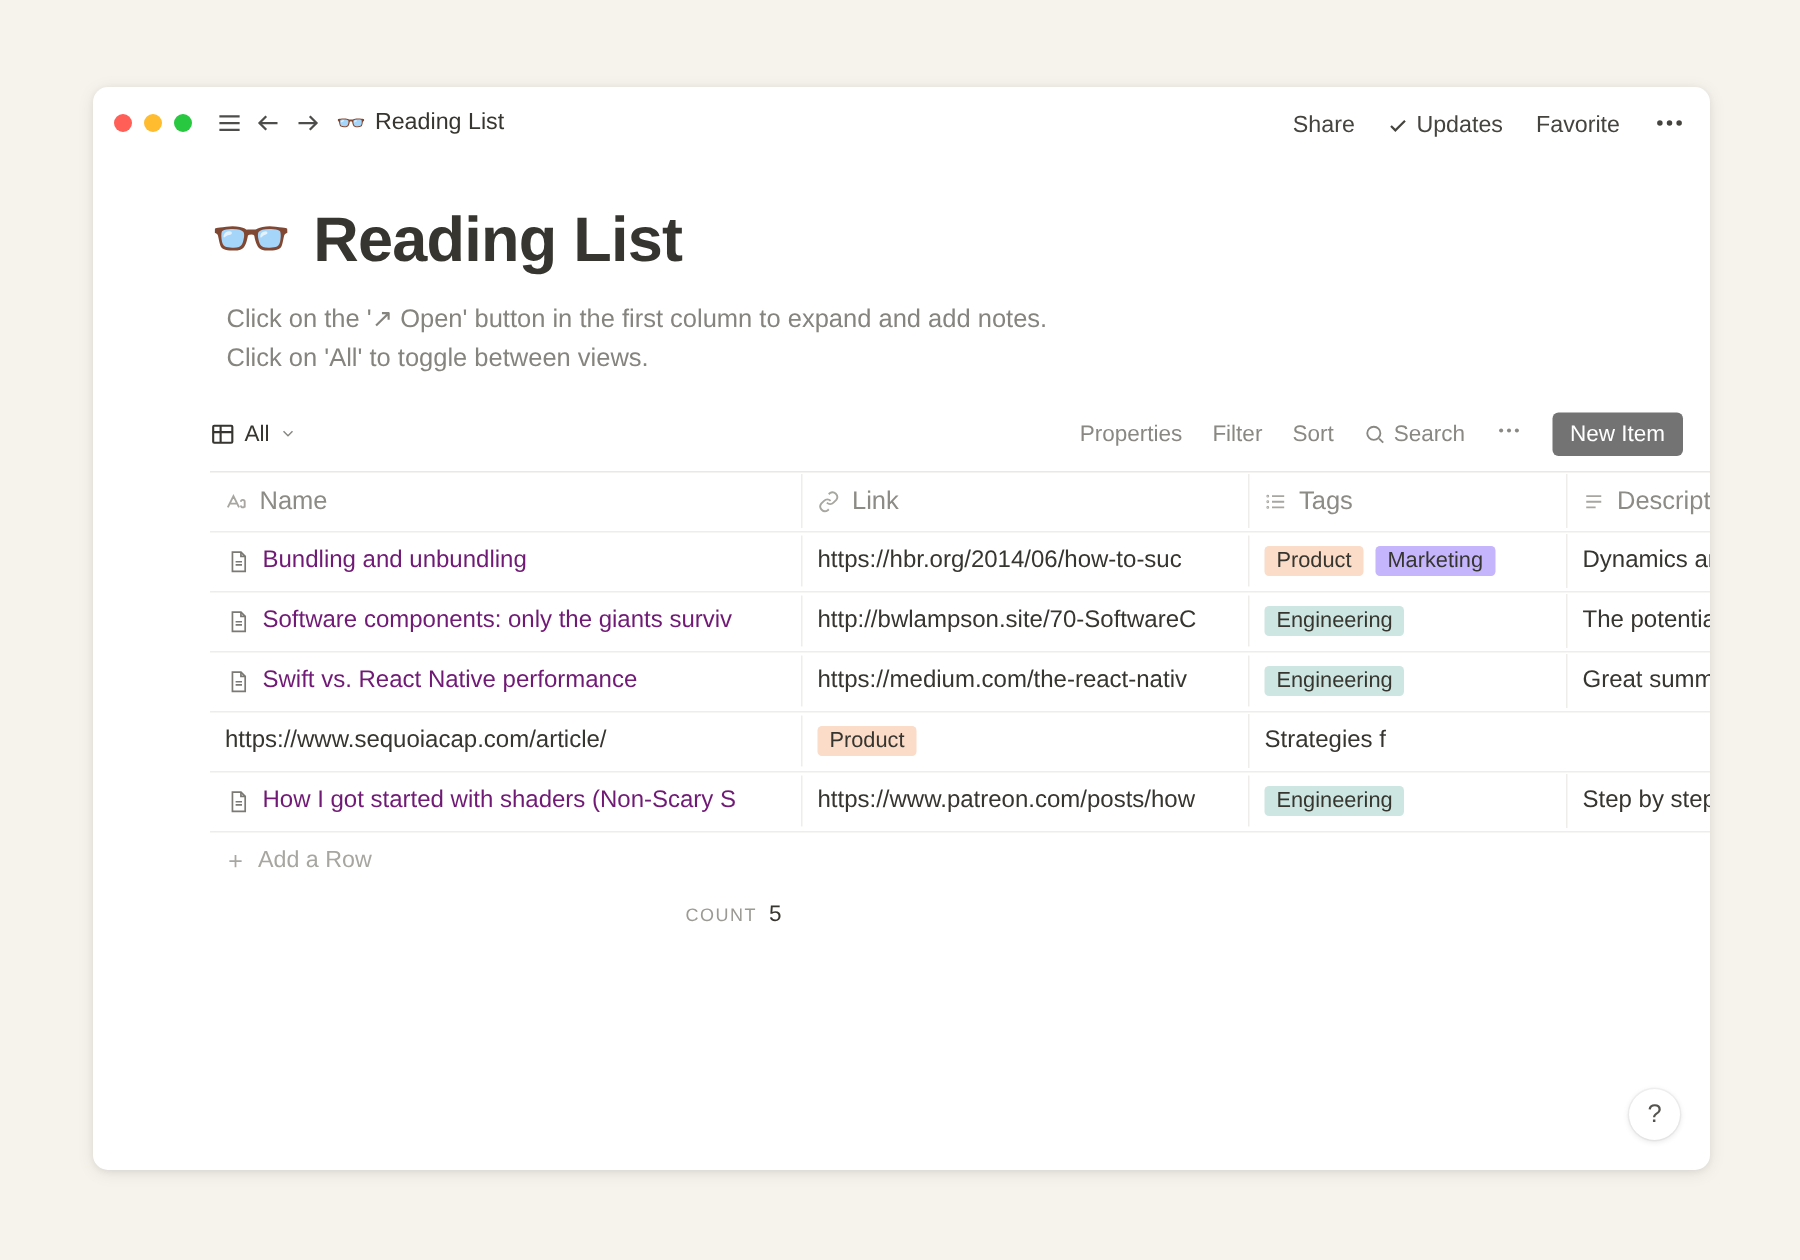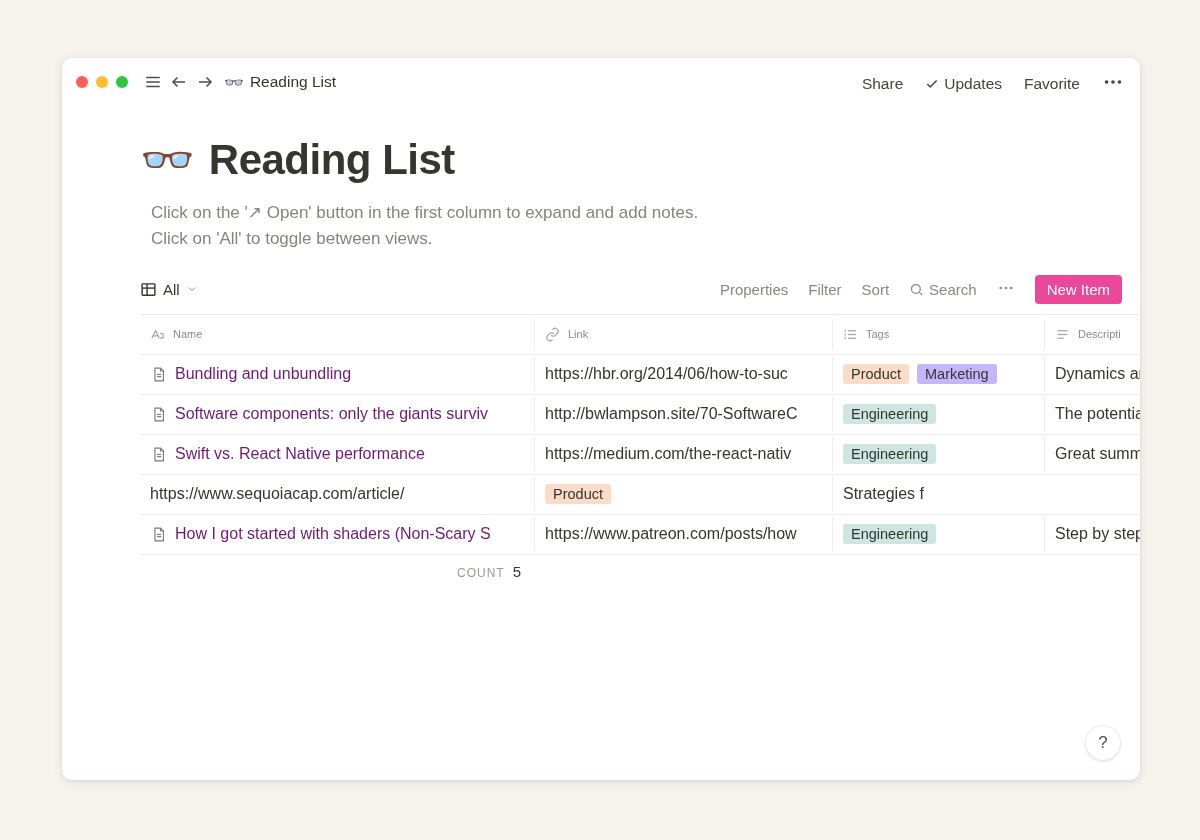--- a/index.html
+++ b/index.html
@@ -76,39 +76,39 @@
   }
   .view-switch { display: flex; align-items: center; gap: 6px; color: #37352f; font-weight: 500; cursor: pointer; }
   .view-switch svg { width: 17px; height: 17px; }
   .view-switch .chev { width: 12px; height: 12px; color: #8a8883; }
   .db-toolbar .spacer { flex: 1; }
   .db-actions { display: flex; align-items: center; gap: 20px; margin-right: 18px; }
   .db-actions .action { cursor: pointer; }
   .db-actions .search { display: flex; align-items: center; gap: 5px; }
   .db-actions svg { width: 15px; height: 15px; }
   .new-btn {
-    background: #ec4899;
+    background: #737373;
     color: #fff;
     border-radius: 4px;
     font-size: 15px;
     font-weight: 500;
     padding: 6px 12px;
     cursor: pointer;
   }
 
   
   .table { margin-top: 0; border-top: 1px solid #e9e8e5; width: 100%; overflow: hidden; }
   .hrow, .row {
     display: grid;
     grid-template-columns: 395px 298px 212px 300px;
     align-items: center;
     border-bottom: 1px solid #eeedea;
     min-height: 40px;
   }
-  .hrow { color: #8d8b85; font-size: 11px; }
+  .hrow { color: #8d8b85; font-size: 17px; }
   .cell { padding: 8px 10px 8px 10px; white-space: nowrap; overflow: hidden; text-overflow: clip; border-right: 1px solid #eeedea; display: flex; align-items: center; gap: 8px; }
   .cell:last-child { border-right: none; }
   .hrow .cell svg { width: 15px; height: 15px; color: #a8a6a0; flex-shrink:0; }
   .cell.name { padding-left: 10px; }
   .cell.name svg.page { width: 17px; height: 17px; color: #7b7974; flex-shrink:0; }
   .cell.name .text { font-weight: 500; font-size: 16px; color: #701a75; }
   .cell.link { color: #37352f; font-size: 16px; }
   .cell.tags { gap: 8px; flex-wrap: nowrap; }
   .tag { font-size: 14.5px; padding: 2px 8px; border-radius: 3px; white-space: nowrap; }
   .cell.desc { color: #37352f; font-size: 16px; }
@@ -353,20 +353,27 @@
               <span class="text">How I got started with shaders (Non-Scary S</span>
             </div>
             <div class="cell link">https://www.patreon.com/posts/how</div>
             <div class="cell tags">
               <span class="tag" style="background: rgb(205, 230, 225);">Engineering</span>
             </div>
             <div class="cell desc">Step by step</div>
           </div>
         </div>
 
+      <div class="addrow">
+        <svg viewBox="0 0 24 24" fill="none" stroke="currentColor" stroke-width="2">
+            <line x1="12" y1="5" x2="12" y2="19"></line>
+            <line x1="5" y1="12" x2="19" y2="12"></line>
+          </svg>
+        <span>Add a Row</span>
+      </div>
 
       <div class="count-row">
         <div class="count-cell">
           <span class="count-label">COUNT</span>
           <span class="count-val">5</span>
         </div>
         <div></div>
       </div>
     </div>
   </div>

